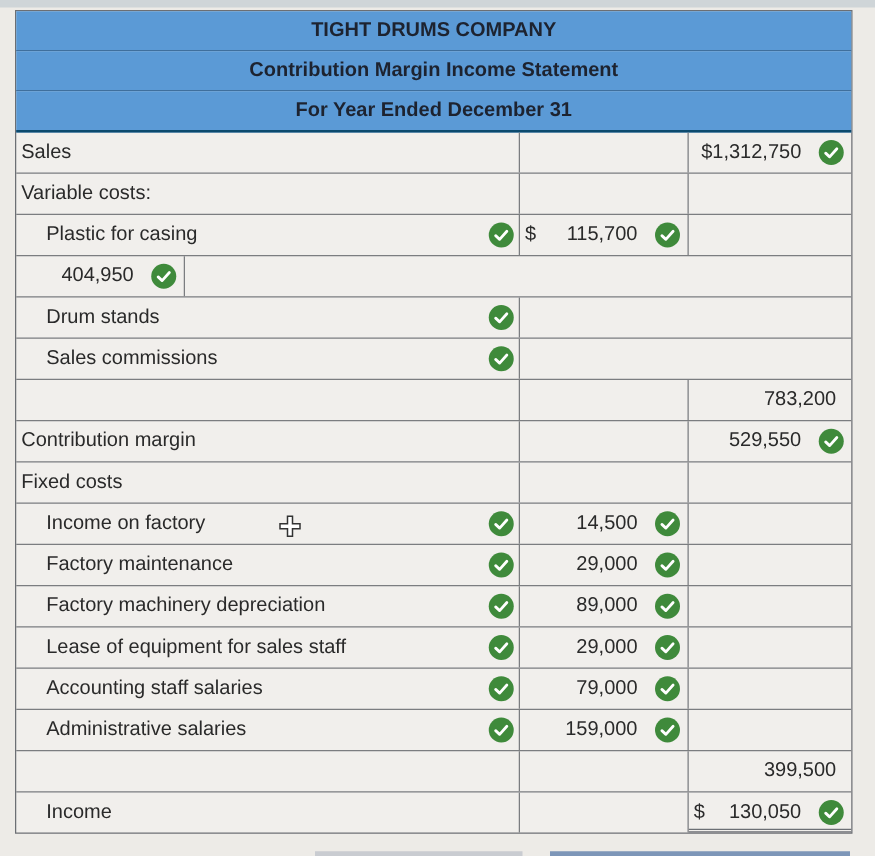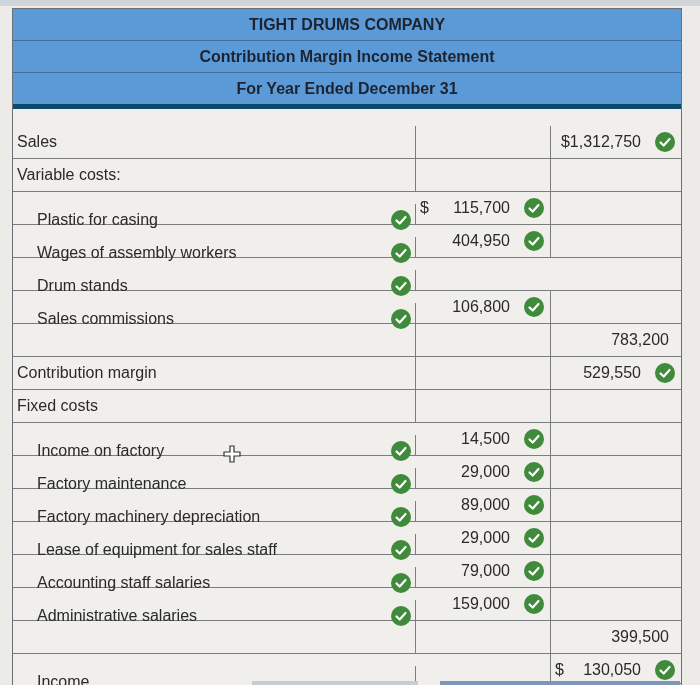--- a/index.html
+++ b/index.html
@@ -19,33 +19,33 @@
     border: 1px solid #6c6f74;
     background: #f1efec;
   }
   .hdr {
     height: 31px; line-height: 31px;
     background: #5b9ad6;
     border-bottom: 1px solid #3f6f9d;
     text-align: center;
     font-weight: bold; font-size: 16px; color: #1d2330;
   }
-  .hdr.last { border-bottom: 5px solid #0c4a6e; }
+  .hdr.last { border-bottom: 2px solid #0c4a6e; }
   .row {
     display: flex; height: 32px;
     border-top: 1px solid #7b7d80;
   }
-  .row:first-of-type { border-top: none; margin-top: 17px; }
+  .row:first-of-type { border-top: none; }
   .c1 {
     width: 403px; position: relative;
     border-right: 1px solid #7b7d80;
     font-size: 16px; line-height: 32px;
     padding-left: 4px; box-sizing: border-box;
   }
-  .c1.indent { padding-left: 24px; margin-top: 12px; }
+  .c1.indent { padding-left: 24px; }
   .c2 {
     width: 135px; position: relative;
     border-right: 1px solid #7b7d80;
     font-size: 16px; line-height: 32px;
     box-sizing: border-box;
   }
   .c3 {
     flex: 1; position: relative;
     font-size: 16px; line-height: 32px;
     box-sizing: border-box;
@@ -111,25 +111,20 @@
           <span class="num">115,700</span>
           <span class="check">
             <svg width="20" height="20" viewBox="0 0 20 20">
               <path d="M5.5 10.5 L8.7 13.5 L14.5 7" fill="none" stroke="#ffffff" stroke-width="2.2" stroke-linecap="round" stroke-linejoin="round"></path>
             </svg>
           </span>
         </div>
         <div class="c3"></div>
       </div>
       <div class="row">
-        <div class="c1 indent"><span>Wages of assembly workers</span><span class="check">
-            <svg width="20" height="20" viewBox="0 0 20 20">
-              <path d="M5.5 10.5 L8.7 13.5 L14.5 7" fill="none" stroke="#ffffff" stroke-width="2.2" stroke-linecap="round" stroke-linejoin="round"></path>
-            </svg>
-          </span></div>
         <div class="c2">
           <span class="num">404,950</span>
           <span class="check">
             <svg width="20" height="20" viewBox="0 0 20 20">
               <path d="M5.5 10.5 L8.7 13.5 L14.5 7" fill="none" stroke="#ffffff" stroke-width="2.2" stroke-linecap="round" stroke-linejoin="round"></path>
             </svg>
           </span>
         </div>
         <div class="c3"></div>
       </div>
@@ -140,28 +135,20 @@
             </svg>
           </span></div>
         <div class="c3"></div>
       </div>
       <div class="row">
         <div class="c1 indent"><span>Sales commissions</span><span class="check">
             <svg width="20" height="20" viewBox="0 0 20 20">
               <path d="M5.5 10.5 L8.7 13.5 L14.5 7" fill="none" stroke="#ffffff" stroke-width="2.2" stroke-linecap="round" stroke-linejoin="round"></path>
             </svg>
           </span></div>
-        <div class="c2">
-          <span class="num">106,800</span>
-          <span class="check">
-            <svg width="20" height="20" viewBox="0 0 20 20">
-              <path d="M5.5 10.5 L8.7 13.5 L14.5 7" fill="none" stroke="#ffffff" stroke-width="2.2" stroke-linecap="round" stroke-linejoin="round"></path>
-            </svg>
-          </span>
-        </div>
         <div class="c3"></div>
       </div>
       <div class="row">
         <div class="c1"><span></span></div>
         <div class="c2"></div>
         <div class="c3">
           <span class="num nocheck">783,200</span>
         </div>
       </div>
       <div class="row">

